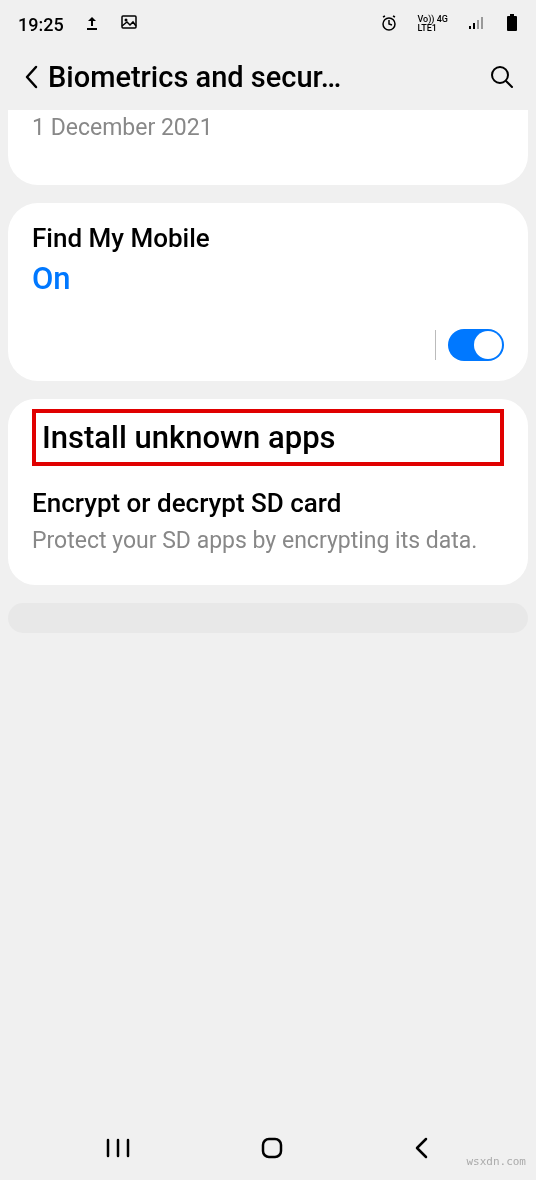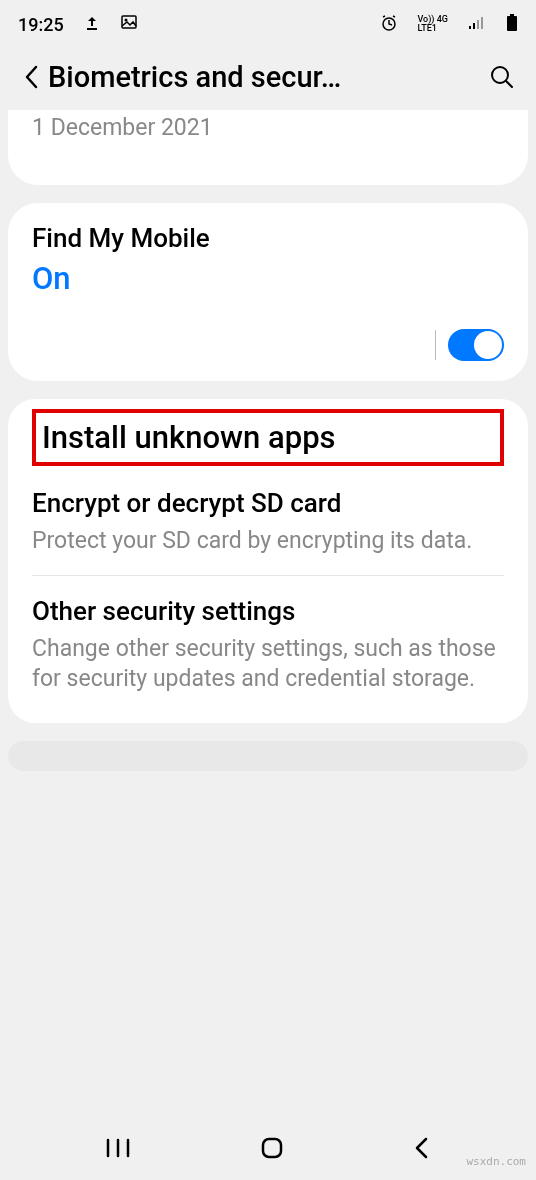--- a/index.html
+++ b/index.html
@@ -225,25 +225,21 @@
       <div class="toggle"></div>
     </div>
   </div>
 
   <div class="card card-partial-bottom" style="padding-top:10px;border-radius:27px;">
     <div class="highlight-box">
       <div class="setting-title">Install unknown apps</div>
     </div>
     <div class="item-block" style="padding-top:6px;">
       <div class="setting-title">Encrypt or decrypt SD card</div>
-      <div class="setting-desc">Protect your SD card by encrypting its data.</div>
-    </div>
-    <div class="item-block">
-      <div class="setting-title">Other security settings</div>
-      <div class="setting-desc">Change other security settings, such as those for security updates and credential storage.</div>
+      <div class="setting-desc">Protect your SD apps by encrypting its data.</div>
     </div>
   </div>
 
 </div>
 
 <div class="bottom-faded"></div>
 
 <div class="nav-bar">
   <div class="nav-btn">
     <svg width="28" height="22" viewBox="0 0 28 22">

